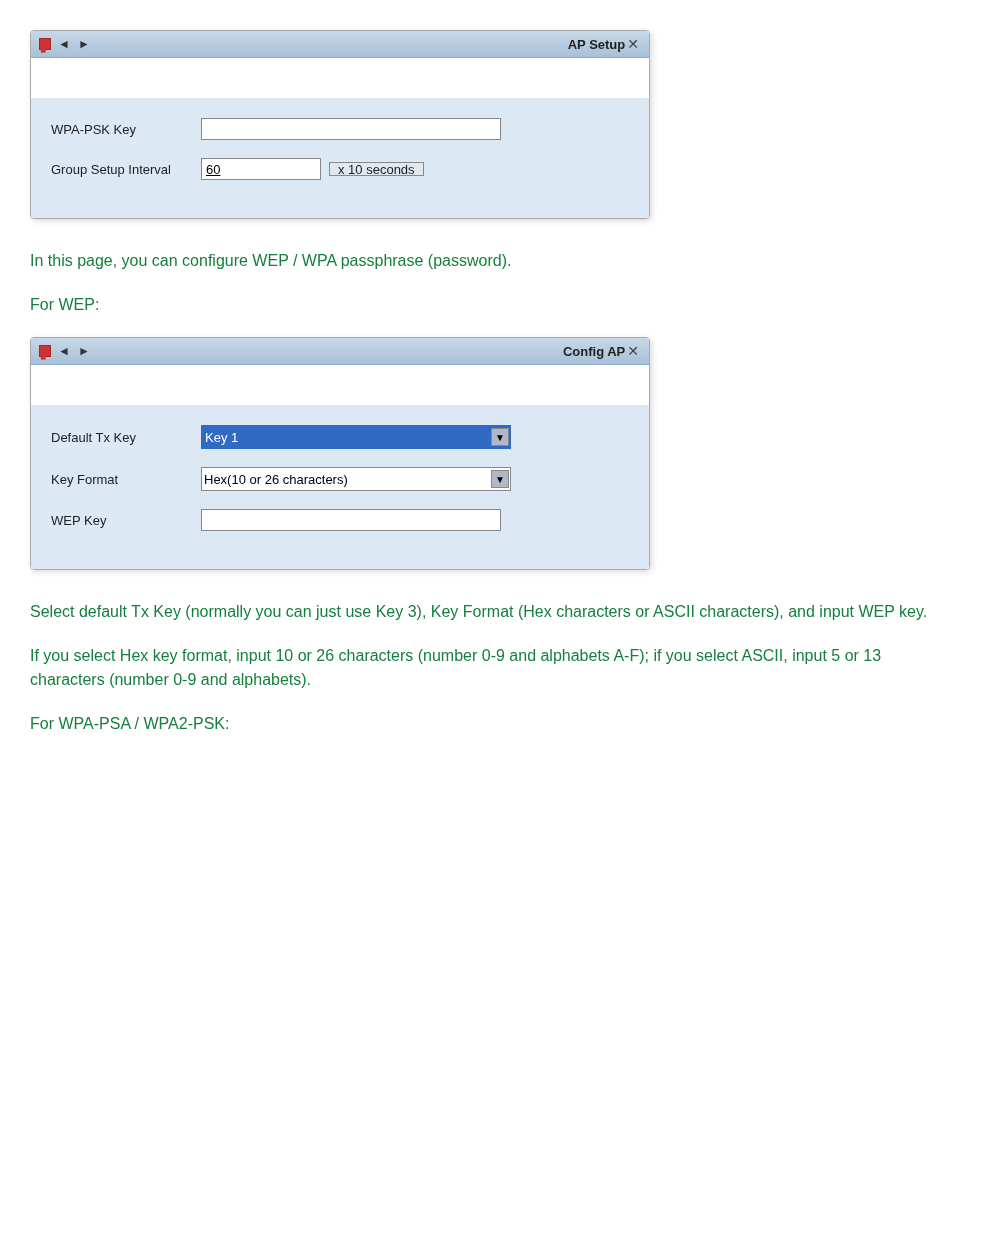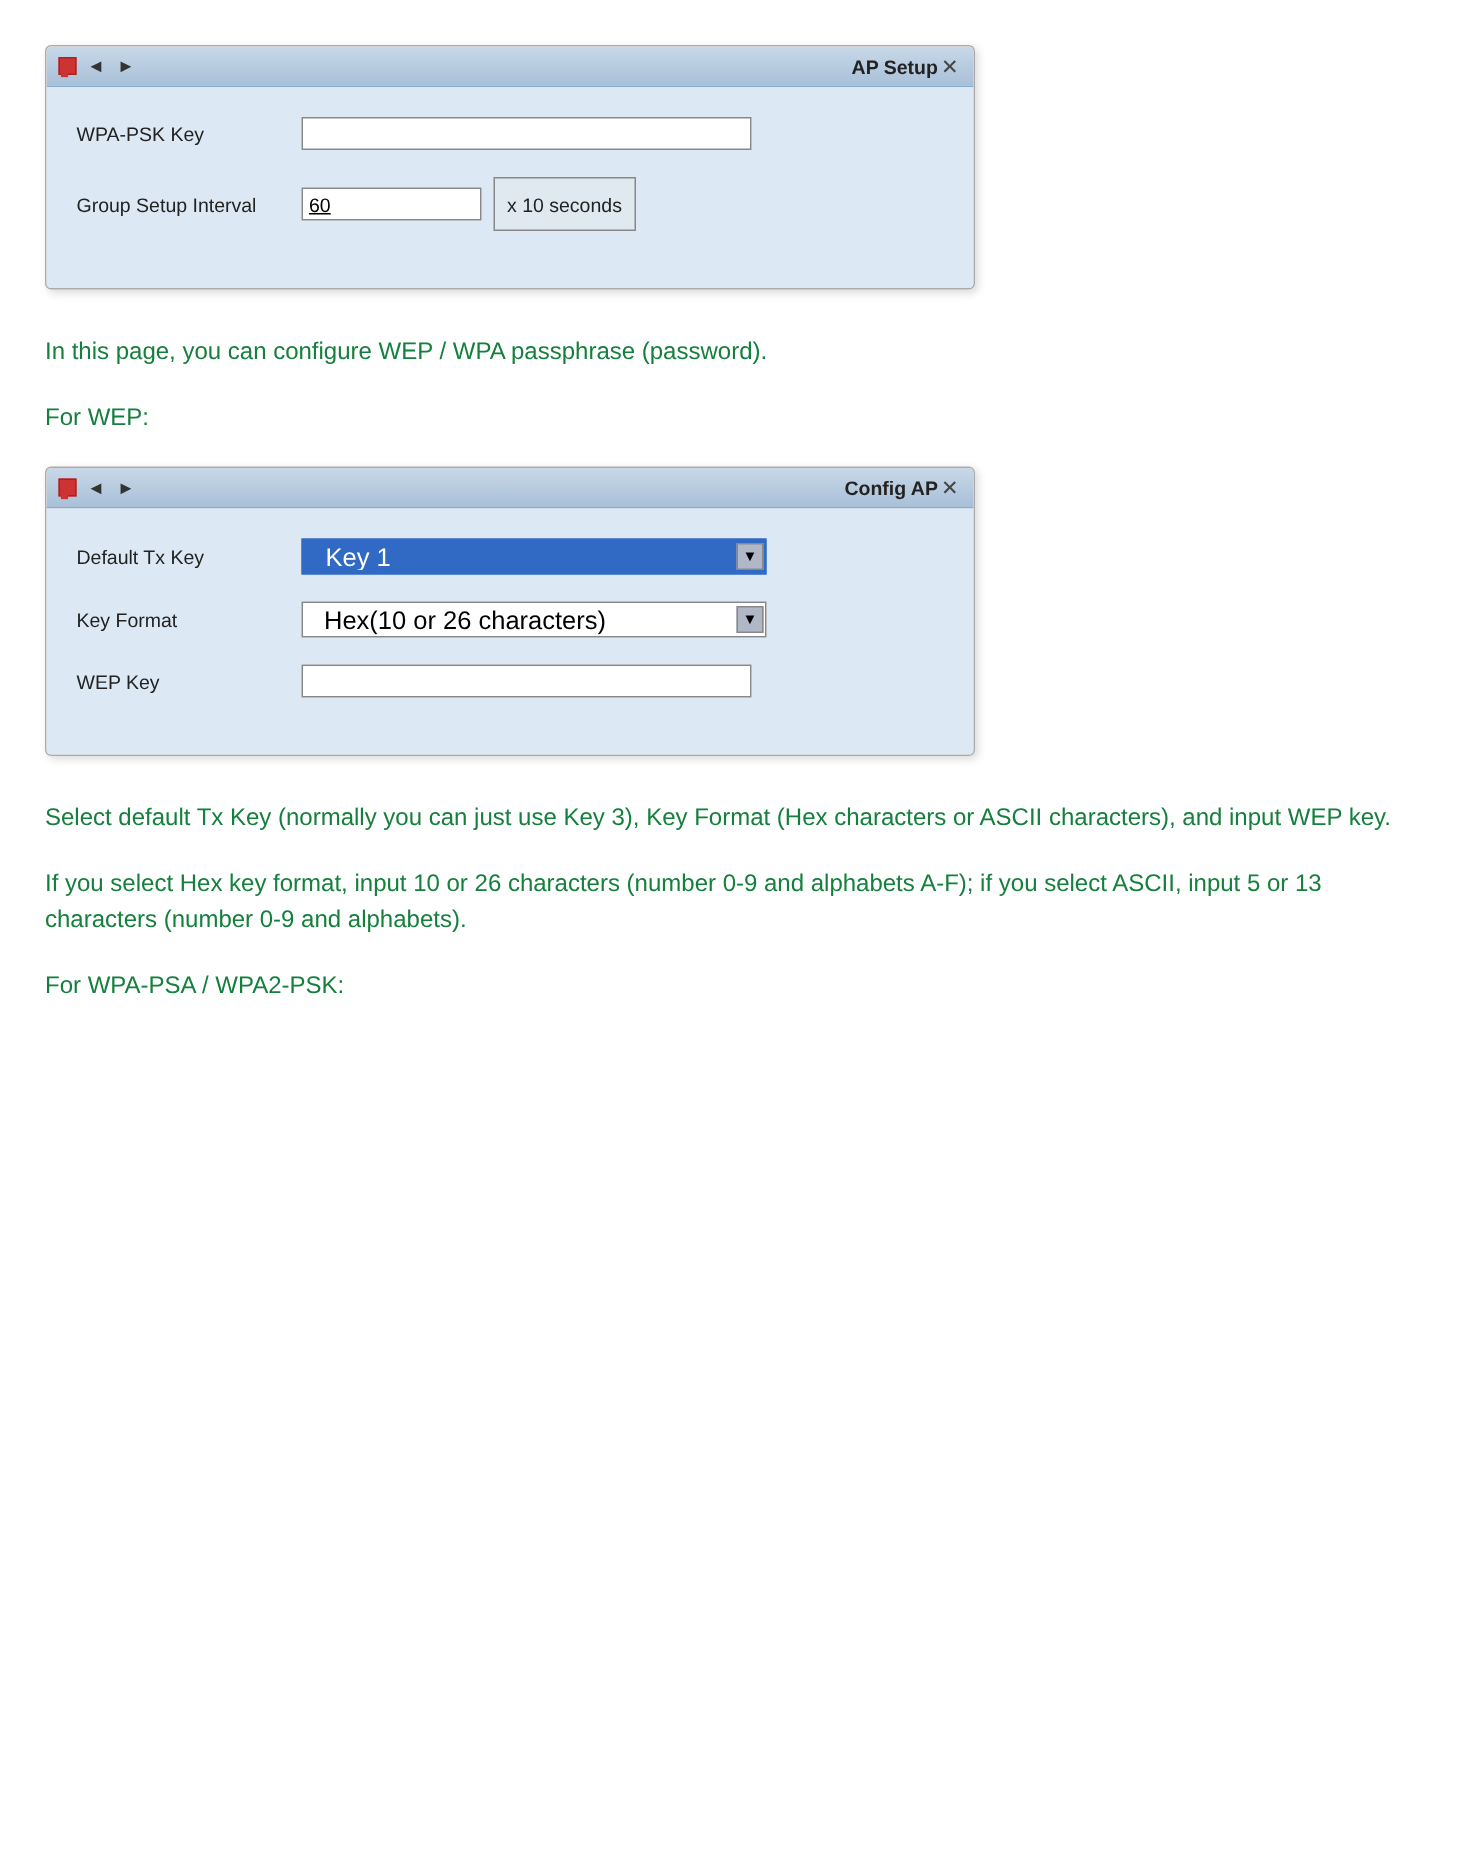--- a/index.html
+++ b/index.html
@@ -67,20 +67,21 @@
     .win-close {
       font-size: 14px;
       color: #444;
       cursor: pointer;
       padding: 0 2px;
     }
 
     .window-body {
       background: #dce8f4;
       padding: 20px 20px;
+      margin-top: 40px;
     }
 
     .form-row {
       display: flex;
       align-items: center;
       margin-bottom: 18px;
     }
 
     .form-label {
       font-size: 13px;
@@ -103,22 +104,22 @@
     }
 
     .form-input-medium {
       width: 120px;
     }
 
     .form-input-select {
       height: 24px;
       border: 1px solid #888;
       background: #fff;
-      font-size: 17px;
-      padding: 1px 14px;
+      font-size: 13px;
+      padding: 1px 2px;
       width: 310px;
       appearance: none;
       -webkit-appearance: none;
       cursor: pointer;
     }
 
     .select-wrapper {
       position: relative;
       display: inline-block;
     }
@@ -138,21 +139,21 @@
       border: 1px solid #888;
     }
 
     .x10-label {
       margin-left: 8px;
       padding: 2px 8px;
       border: 1px solid #888;
       background: #e0e8f0;
       font-size: 13px;
       color: #222;
-      height: 36px;
+      height: 14px;
       display: flex;
       align-items: center;
     }
 
     .paragraph {
       font-size: 16px;
       color: #15803d;
       line-height: 1.5;
       margin-bottom: 20px;
     }

